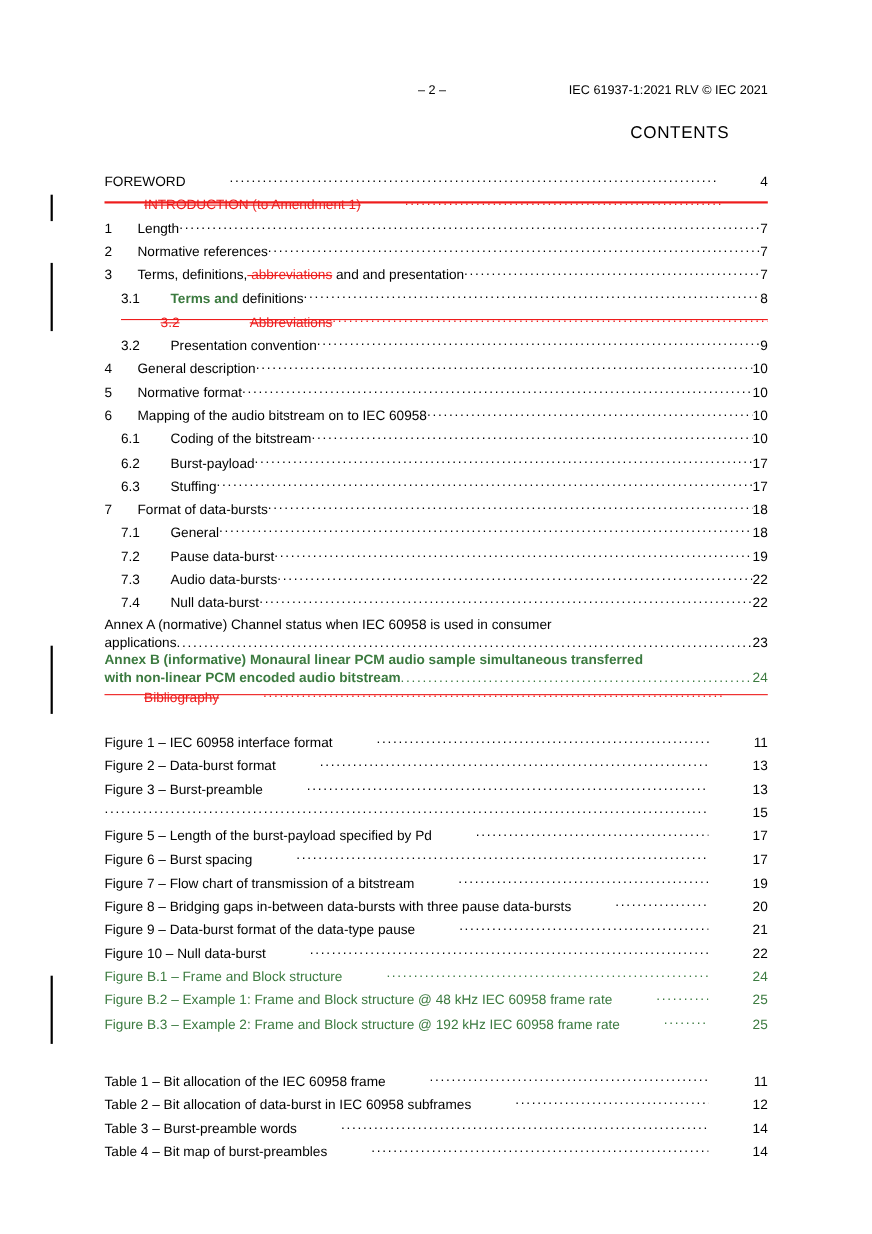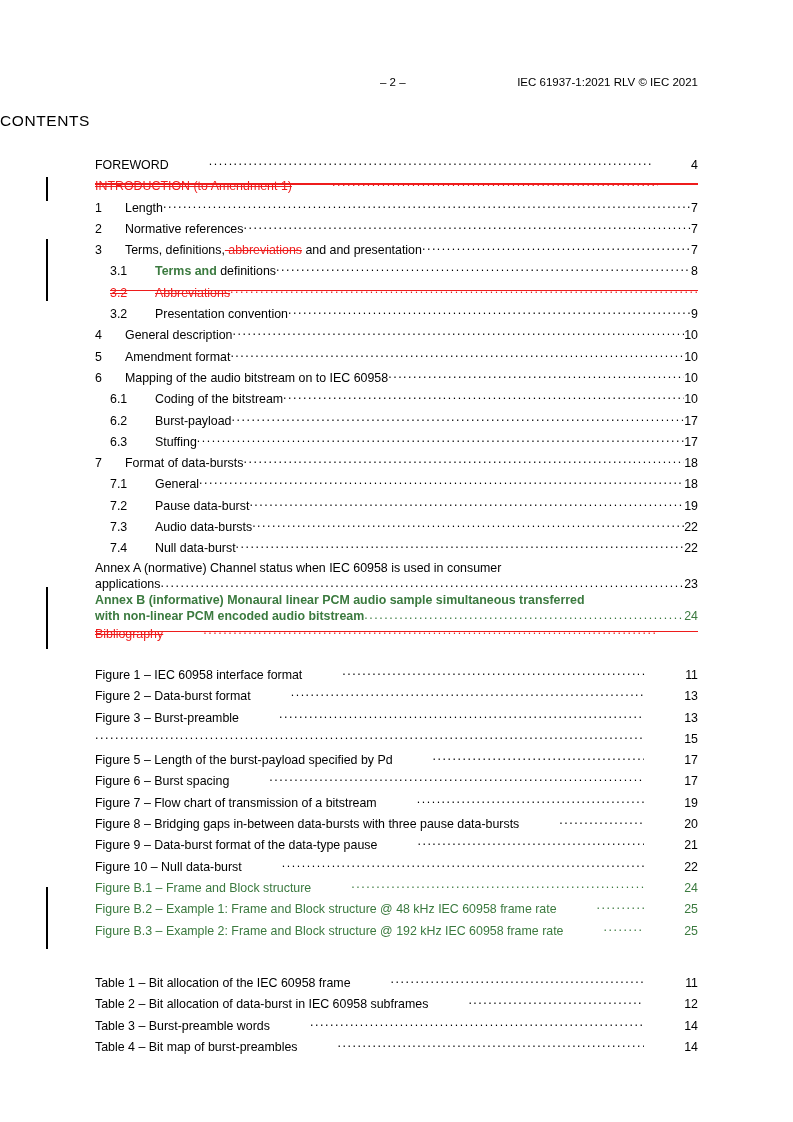--- a/index.html
+++ b/index.html
@@ -44,21 +44,21 @@
     right: 0px;
     white-space: nowrap;
   }
 
   
   .contents-title {
     position: absolute;
     top: 112px;
     left: 0;
     width: 663px;
-    text-align: left;
+    text-align: right;
     font-size: 15.5px;
     letter-spacing: 0.6px;
   }
 
   
   .toc {
     position: absolute;
     left: 95px;
     width: 603px;
   }
@@ -119,32 +119,33 @@
     display: block;
     white-space: normal;
     min-height: 0;
   }
   .row.wrap .wrapline1 {
     display: block;
     white-space: normal;
   }
   .row.wrap .wrapline2 {
     display: flex;
-    align-items: center;
+    align-items: flex-end;
     white-space: nowrap;
   }
 
   
   .ins { color: #3b7a3f; font-weight: bold; }
 
   .row.deleted .label,
   .row.deleted .num {
     color: #ee1c1c;
     text-decoration: line-through;
     text-decoration-color: #ee1c1c;
+    margin-left: 36px;
   }
   .row.deleted .leader::before {
     color: #ee1c1c;
   }
   .row.deleted .leader {
     text-decoration: line-through;
     text-decoration-color: #ee1c1c;
   }
   
   .row.deleted::after {
@@ -249,21 +250,21 @@
 
     <div class="row lvl1">
       <span class="num">4</span>
       <span class="label">General description</span>
       <span class="leader"></span>
       <span class="pageno">10</span>
     </div>
 
     <div class="row lvl1">
       <span class="num">5</span>
-      <span class="label">Amendment format</span>
+      <span class="label">Normative format</span>
       <span class="leader"></span>
       <span class="pageno">10</span>
     </div>
 
     <div class="row lvl1">
       <span class="num">6</span>
       <span class="label">Mapping of the audio bitstream on to IEC 60958</span>
       <span class="leader"></span>
       <span class="pageno">10</span>
     </div>

